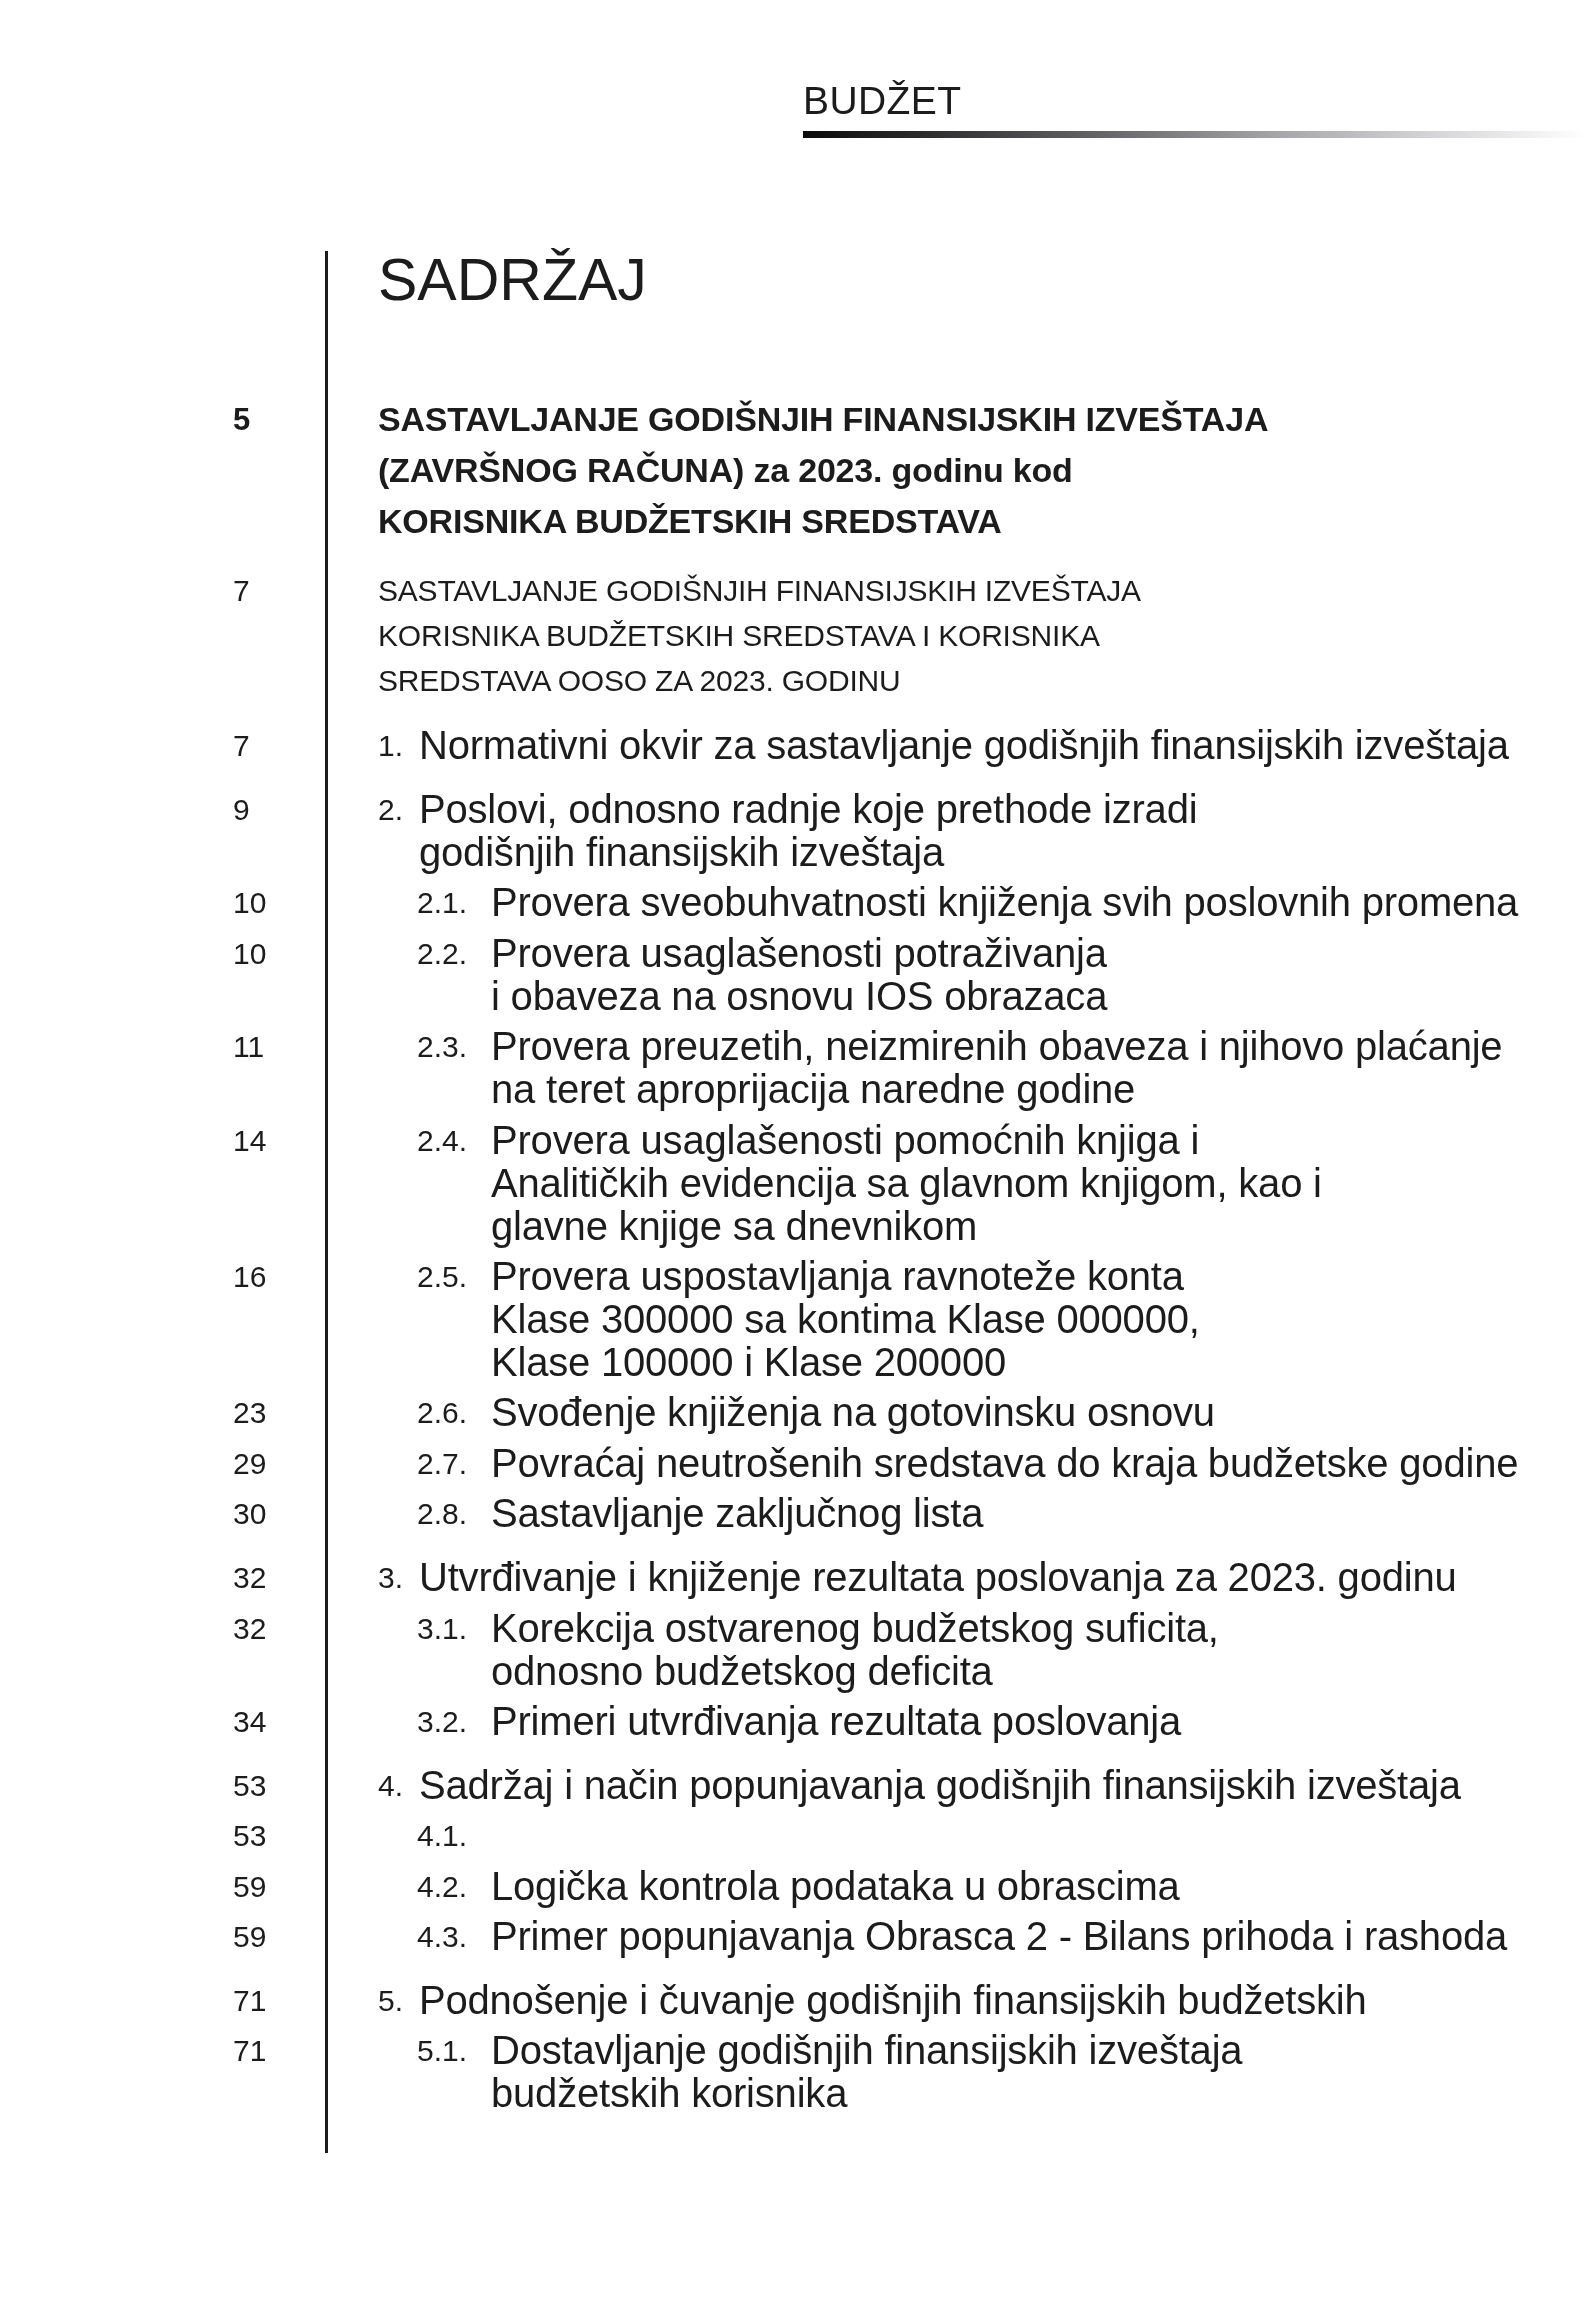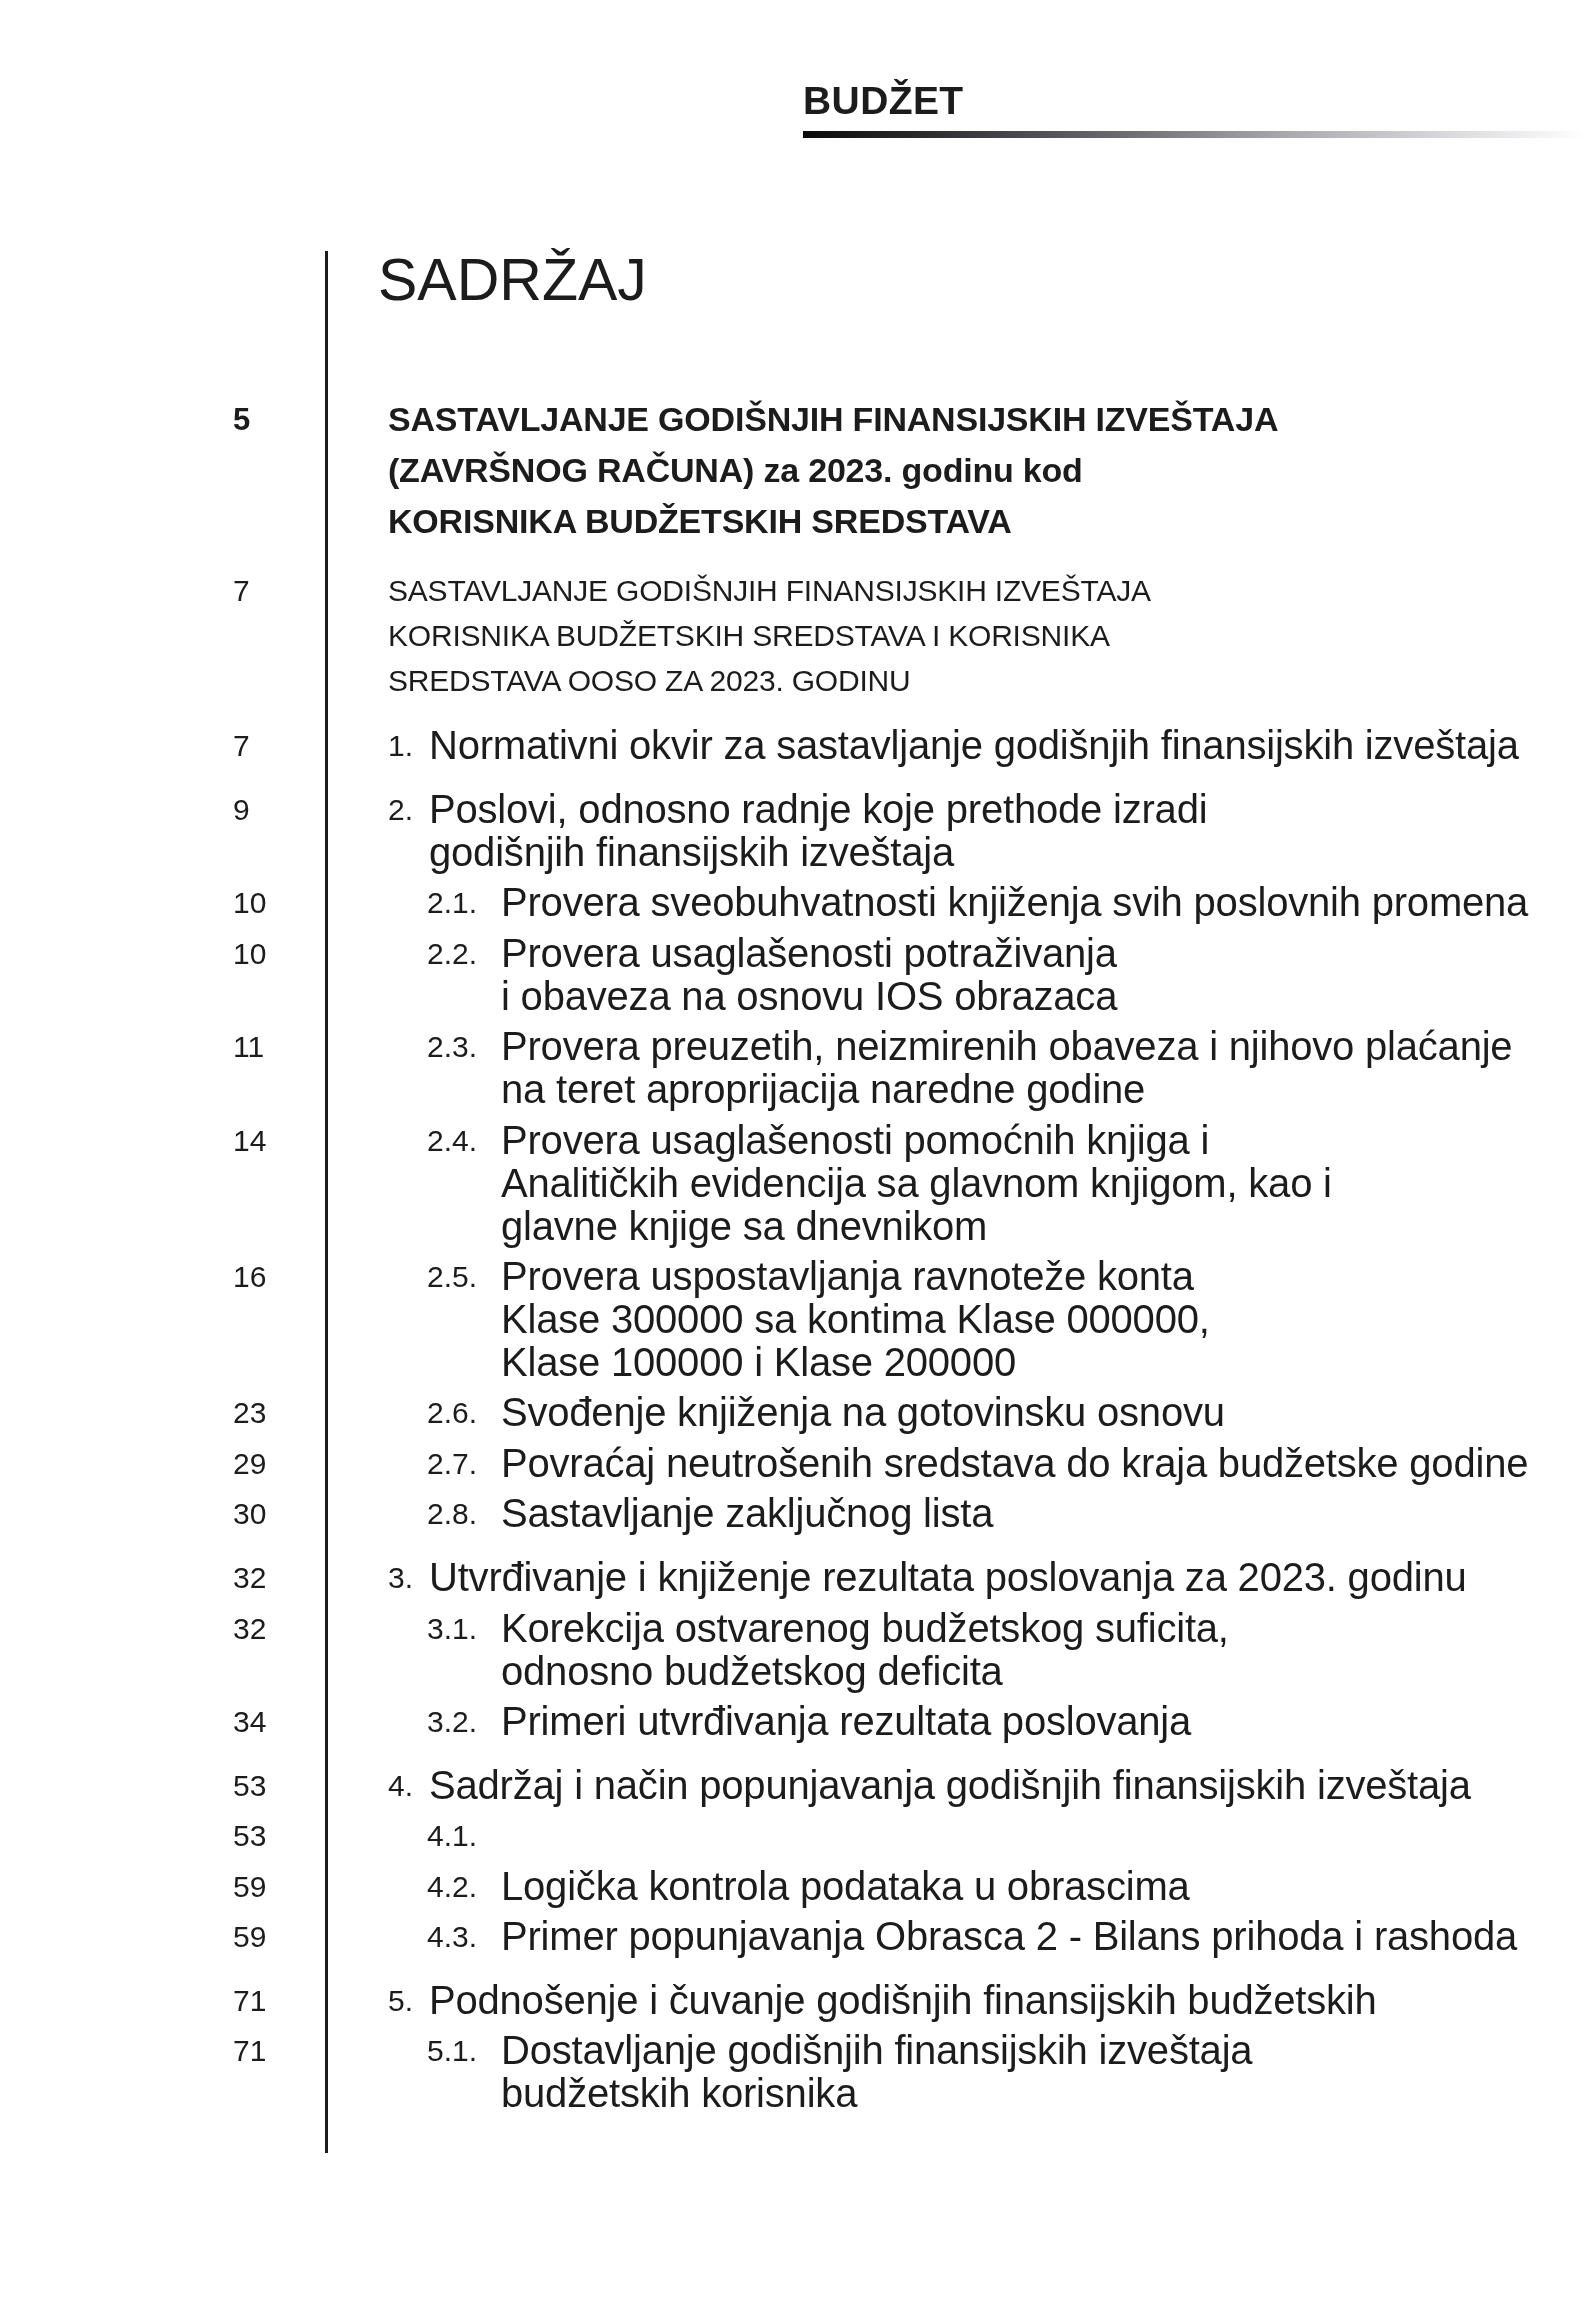--- a/index.html
+++ b/index.html
@@ -7,21 +7,21 @@
   body {
     width:1594px; height:2319px; position:relative;
     font-family:"Liberation Sans", sans-serif;
     color:#1c1c1c;
   }
   .page { position:absolute; inset:0; background:#fff; overflow:hidden; }
 
   
   .journal-title {
     position:absolute; left:803px; top:79px;
-    font-size:39px; line-height:43px; font-weight:700; letter-spacing:0.4px;
+    font-size:39px; line-height:43px; font-weight:400; letter-spacing:0.4px;
     white-space:nowrap;
   }
   .header-rule {
     position:absolute; left:803px; right:0; top:131px; height:6.5px;
     background:linear-gradient(to right,
       #0a0a0a 0%, #2b2b2e 15%, #6a6a6f 40%, #a5a5aa 60%, #d6d6da 80%, #ffffff 99%);
   }
 
   
   .vrule {
@@ -32,21 +32,21 @@
   .toc-title {
     margin-left:145px; font-size:59px; line-height:70px; font-weight:400;
     margin-bottom:79px; white-space:nowrap;
   }
 
   .row { display:flex; margin-bottom:7.4px; }
   .row.section, .row.caps-heading { margin-top:21px; }
   .row.bold-heading { margin-top:0; }
 
   .pg { width:92px; flex:none; font-size:30px; line-height:43px; }
-  .body { padding-left:53px; flex:1; min-width:0;margin-left:10px; }
+  .body { padding-left:53px; flex:1; min-width:0; }
   .entry { display:flex; }
   .num { flex:none; width:41px; font-size:30px; line-height:43px; }
   .lines { min-width:0; }
   .line { font-size:40px; line-height:43px; white-space:nowrap; letter-spacing:-0.2px; }
 
   
   .row.sub .entry { margin-left:39px; }
   .row.sub .num { width:74px; }
 
   

